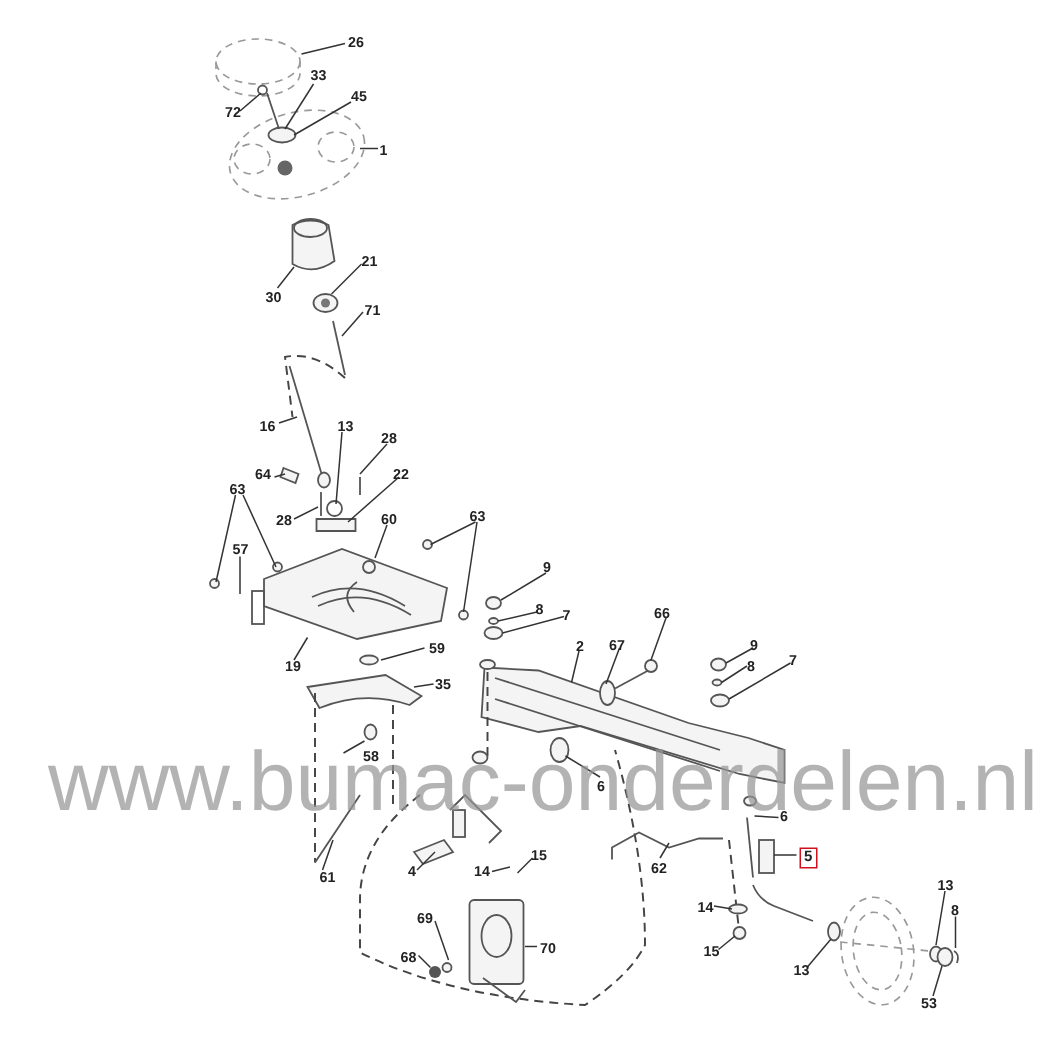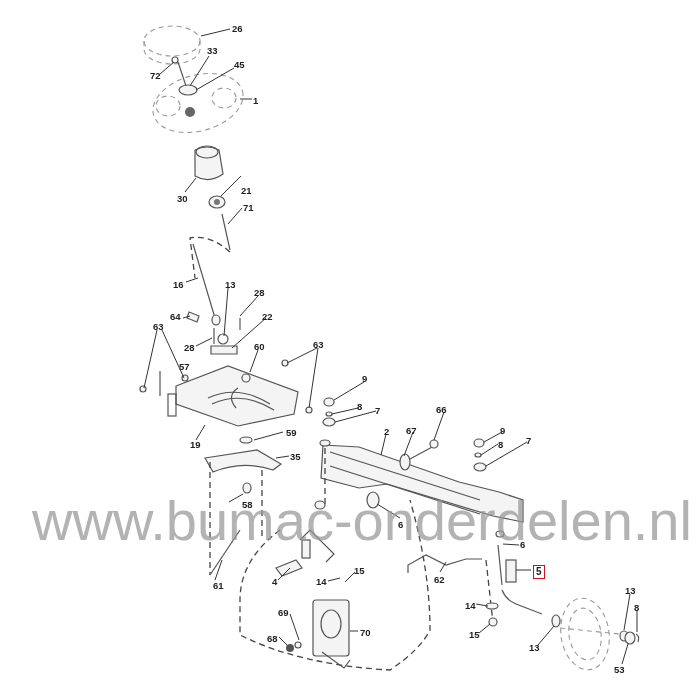--- a/index.html
+++ b/index.html
@@ -209,33 +209,33 @@
 </svg>
 
 <div class="watermark">www.bumac-onderdelen.nl</div>
 
 <div id="callouts">
     <span class="callout" style="left: 232px; top: 24px;">26</span>
     <span class="callout" style="left: 207px; top: 46px;">33</span>
     <span class="callout" style="left: 234px; top: 60px;">45</span>
     <span class="callout" style="left: 150px; top: 71px;">72</span>
     <span class="callout" style="left: 253px; top: 96px;">1</span>
-    <span class="callout" style="left: 241px; top: 170px; margin-top: 16px;">21</span>
+    <span class="callout" style="left: 241px; top: 170px;">21</span>
     <span class="callout" style="left: 177px; top: 194px;">30</span>
     <span class="callout" style="left: 243px; top: 203px;">71</span>
     <span class="callout" style="left: 173px; top: 280px;">16</span>
     <span class="callout" style="left: 225px; top: 280px;">13</span>
     <span class="callout" style="left: 254px; top: 288px;">28</span>
     <span class="callout" style="left: 170px; top: 312px;">64</span>
     <span class="callout" style="left: 262px; top: 312px;">22</span>
     <span class="callout" style="left: 153px; top: 322px;">63</span>
     <span class="callout" style="left: 184px; top: 343px;">28</span>
     <span class="callout" style="left: 254px; top: 342px;">60</span>
     <span class="callout" style="left: 313px; top: 340px;">63</span>
-    <span class="callout" style="left: 155px; top: 362px; margin-left: 24px;">57</span>
+    <span class="callout" style="left: 155px; top: 362px;">57</span>
     <span class="callout" style="left: 362px; top: 374px;">9</span>
     <span class="callout" style="left: 357px; top: 402px;">8</span>
     <span class="callout" style="left: 375px; top: 406px;">7</span>
     <span class="callout" style="left: 436px; top: 405px;">66</span>
     <span class="callout" style="left: 286px; top: 428px;">59</span>
     <span class="callout" style="left: 190px; top: 440px;">19</span>
     <span class="callout" style="left: 384px; top: 427px;">2</span>
     <span class="callout" style="left: 406px; top: 426px;">67</span>
     <span class="callout" style="left: 500px; top: 426px;">9</span>
     <span class="callout" style="left: 498px; top: 440px;">8</span>

